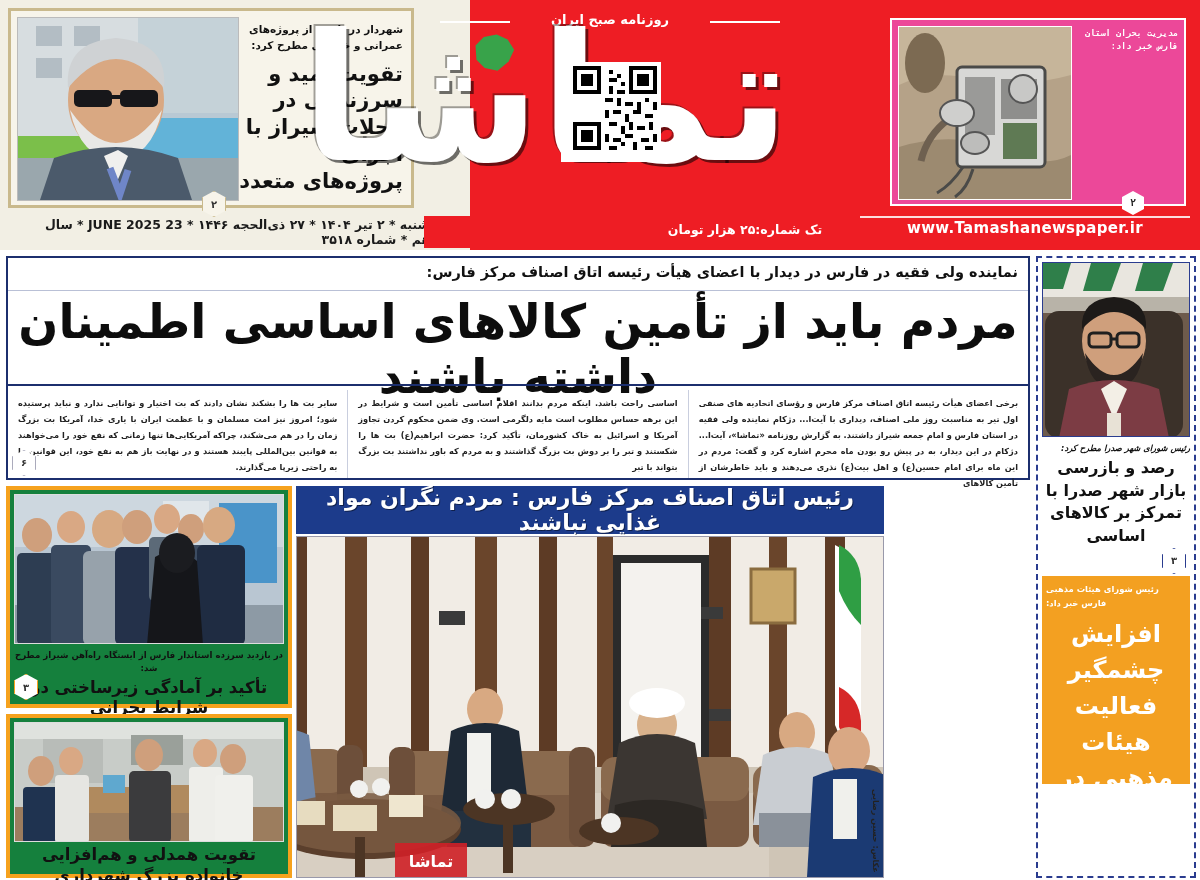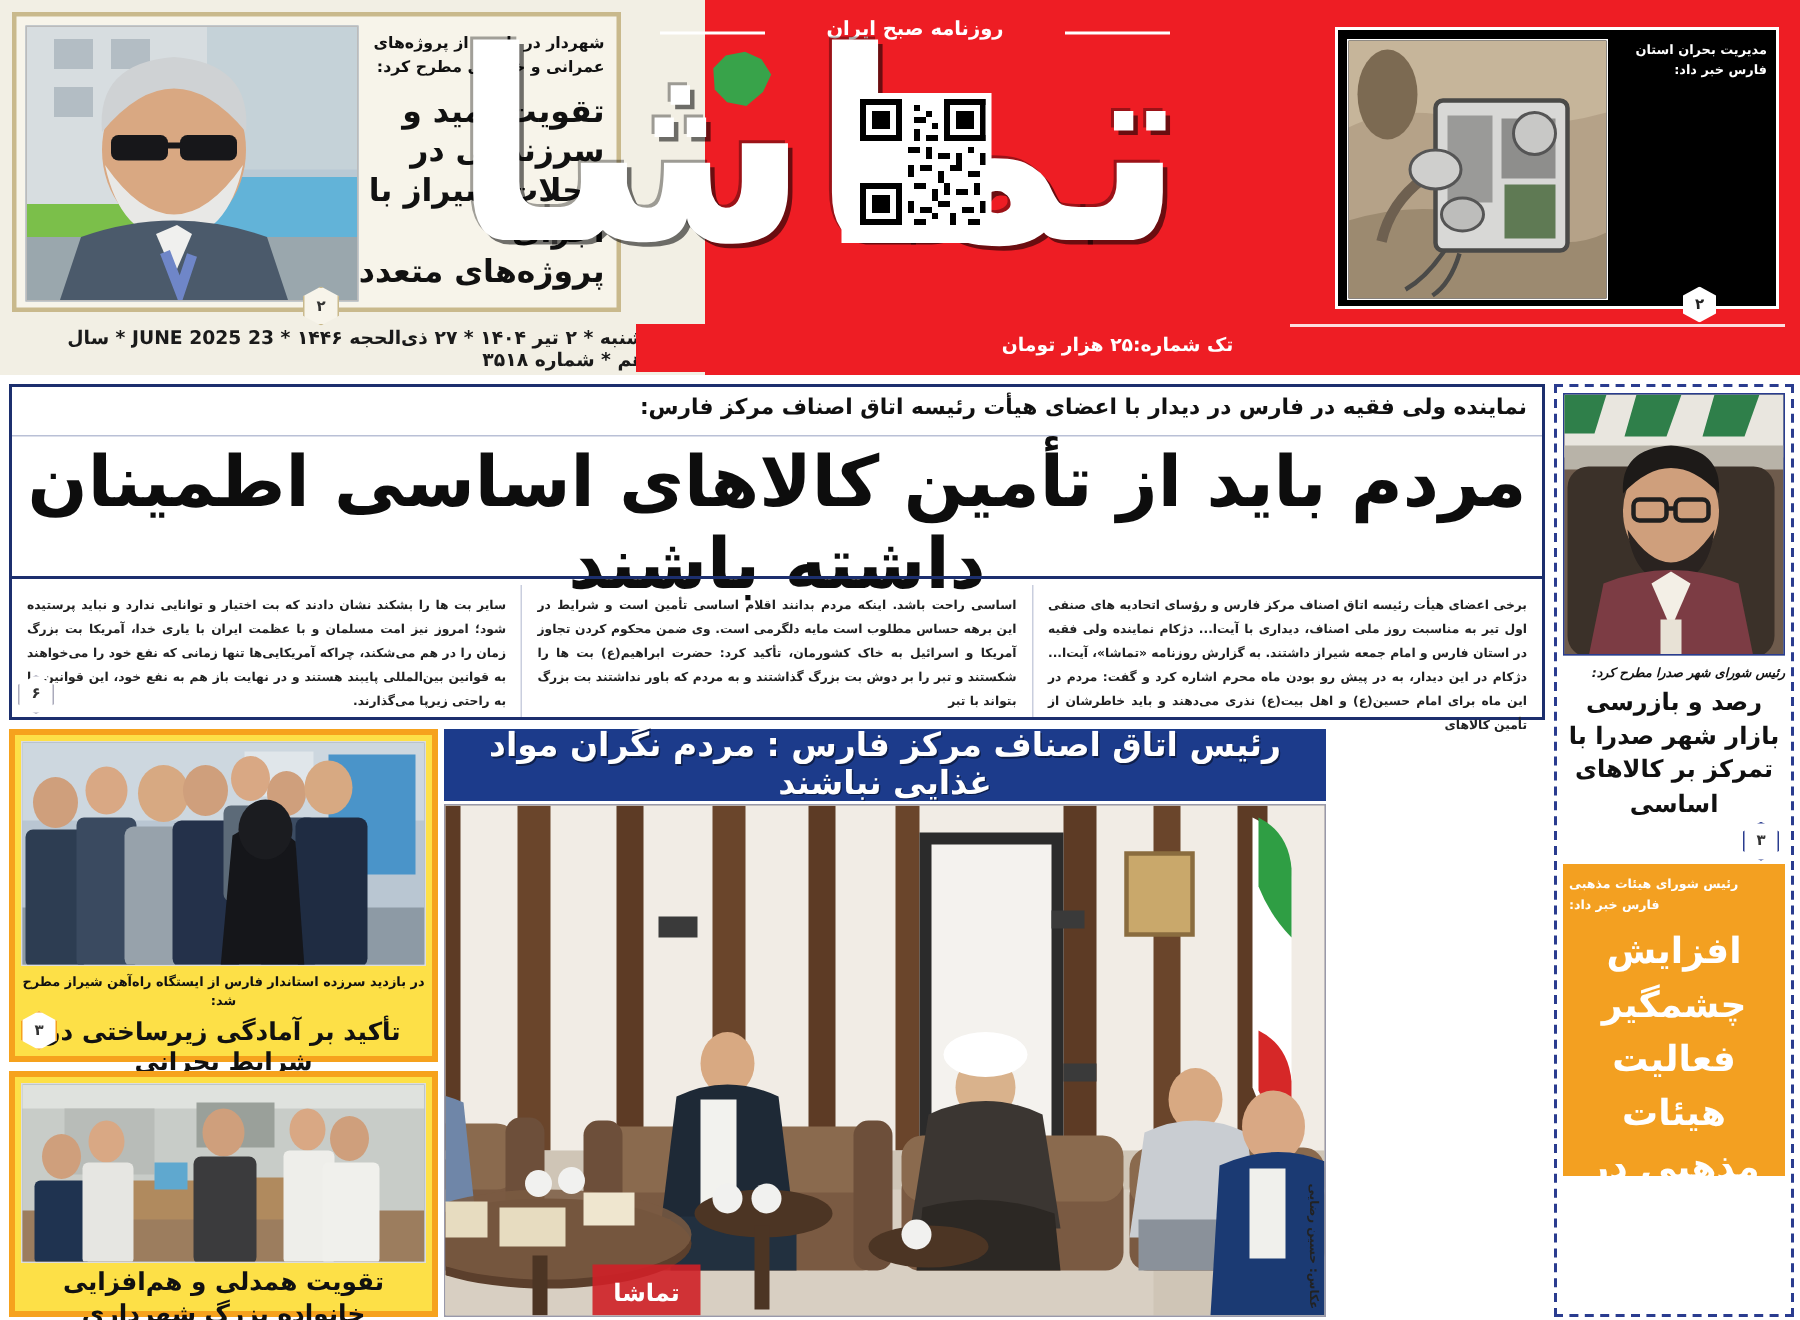--- a/index.html
+++ b/index.html
@@ -55,21 +55,21 @@
   .logo-sub:before{right:0;}
   .logo-sub:after{left:0;}
   .iran-map{position:absolute;left:470px;top:32px;width:46px;height:42px;background:#38a34a;
       clip-path:polygon(12% 32%,30% 12%,58% 6%,82% 18%,96% 42%,84% 70%,60% 92%,32% 86%,14% 66%);
       box-shadow:0 0 0 1px rgba(0,0,0,.25);}
   .qr{position:absolute;left:561px;top:62px;width:92px;height:92px;background:#fff;padding:4px;}
   .qr svg{display:block;}
 
   
   .tr-box{position:absolute;left:890px;top:18px;width:296px;height:188px;
-      background:#000000;border:2px solid #fff;box-sizing:border-box;}
+      background:#ec4899;border:2px solid #fff;box-sizing:border-box;font-family:Liberation Mono, monospace;}
   .tr-photo{position:absolute;left:6px;top:6px;width:172px;height:172px;overflow:hidden;border:1px solid #fff;}
   .tr-text{position:absolute;right:6px;top:8px;width:106px;text-align:right;direction:rtl;color:#fff;}
   .tr-kicker{font-size:8.6px;font-weight:700;line-height:1.5;}
   .tr-head{font-size:18.5px;font-weight:900;line-height:1.3;margin-top:6px;
       text-shadow:1px 1px 0 rgba(0,0,0,.3);}
   .tr-badge{position:absolute;right:40px;bottom:-11px;width:22px;height:24px;background:#fff;
       display:flex;align-items:center;justify-content:center;font-size:10px;font-weight:700;color:#222;
       clip-path:polygon(50% 0,100% 25%,100% 75%,50% 100%,0 75%,0 25%);}
 
   .mh-bottomstrip{position:absolute;left:424px;top:216px;width:776px;height:32px;background:#ee1d24;}
@@ -89,21 +89,21 @@
       font-size:47px;font-weight:900;color:#0d0d0d;line-height:1.18;letter-spacing:-1px;}
   .lead-rule{position:absolute;left:0;top:126px;width:100%;height:2px;background:#1c2f6e;}
   .lead-cols{position:absolute;left:0;top:132px;width:100%;height:88px;display:flex;direction:rtl;}
   .lead-col{flex:1;padding:6px 10px;box-sizing:border-box;direction:rtl;text-align:justify;
       font-size:8.2px;line-height:1.95;color:#222;font-weight:600;position:relative;}
   .lead-col + .lead-col{border-right:1px solid #c9cede;}
   .lead-col .pgbadge{left:4px;bottom:2px;background:#fff;border-color:#aab;}
 
   
   .lcol{position:absolute;left:6px;top:486px;width:286px;height:392px;}
-  .lcol-card{position:relative;border:4px solid #f6a21d;background:#fde047;box-sizing:border-box;padding:4px;}
+  .lcol-card{position:relative;border:4px solid #f6a21d;background:#15803d;box-sizing:border-box;padding:4px;}
   .lcard1{height:222px;}
   .lcard2{margin-top:6px;height:164px;}
   .lc-photo{width:100%;height:150px;overflow:hidden;background:#8fa4b8;border:1px solid #ddd;box-sizing:border-box;}
   .lcard2 .lc-photo{height:120px;}
   .lc-kicker{margin-top:5px;text-align:center;direction:rtl;font-size:8.6px;font-weight:700;color:#111;line-height:1.5;}
   .lc-head{margin-top:3px;text-align:center;direction:rtl;font-size:16.5px;font-weight:900;color:#111;line-height:1.25;}
   .lcard1 .pgbadge{left:4px;bottom:4px;background:#fff;border-color:#f6a21d;}
 
   
   .center{position:absolute;left:296px;top:486px;width:588px;height:392px;}
@@ -250,20 +250,21 @@
       </div>
       <div class="tr-text">
         <div class="tr-kicker">مدیریت بحران استان فارس خبر داد:</div>
       </div>
       <div class="tr-badge">۲</div>
     </div>
 
     <div class="mh-bottomstrip"></div>
     <div class="strip-rule"></div>
     <div class="price">تک شماره:۲۵ هزار تومان</div>
+    <div class="site-url">www.Tamashanewspaper.ir</div>
   </div>
 
   <div class="lead">
     <div class="lead-kicker">نماینده ولی فقیه در فارس در دیدار با اعضای هیأت رئیسه اتاق اصناف مرکز فارس:</div>
     <div class="lead-kicker-rule"></div>
     <div class="lead-head">مردم باید از تأمین کالاهای اساسی اطمینان داشته باشند</div>
     <div class="lead-rule"></div>
     <div class="lead-cols">
       <div class="lead-col">برخی اعضای هیأت رئیسه اتاق اصناف مرکز فارس و رؤسای اتحادیه های صنفی اول تیر به مناسبت روز ملی اصناف، دیداری با آیت‌ا... دژکام نماینده ولی فقیه در استان فارس و امام جمعه شیراز داشتند. به گزارش روزنامه «تماشا»، آیت‌ا... دژکام در این دیدار، به در پیش رو بودن ماه محرم اشاره کرد و گفت: مردم در این ماه برای امام حسین(ع) و اهل بیت(ع) نذری می‌دهند و باید خاطرشان از تأمین کالاهای</div>
       <div class="lead-col">اساسی راحت باشد. اینکه مردم بدانند اقلام اساسی تأمین است و شرایط در این برهه حساس مطلوب است مایه دلگرمی است.

